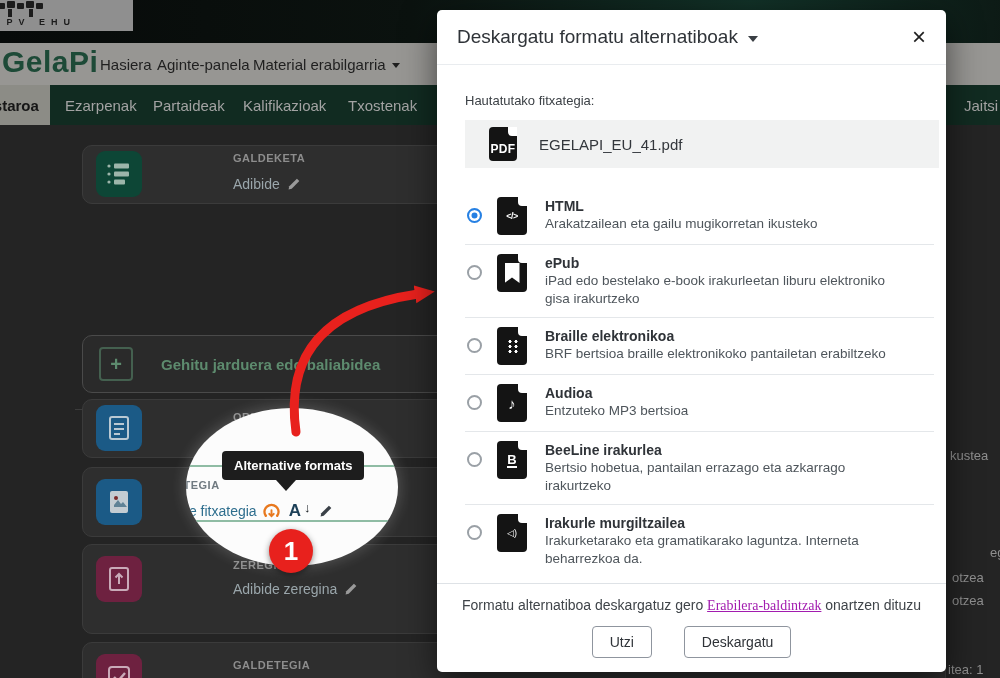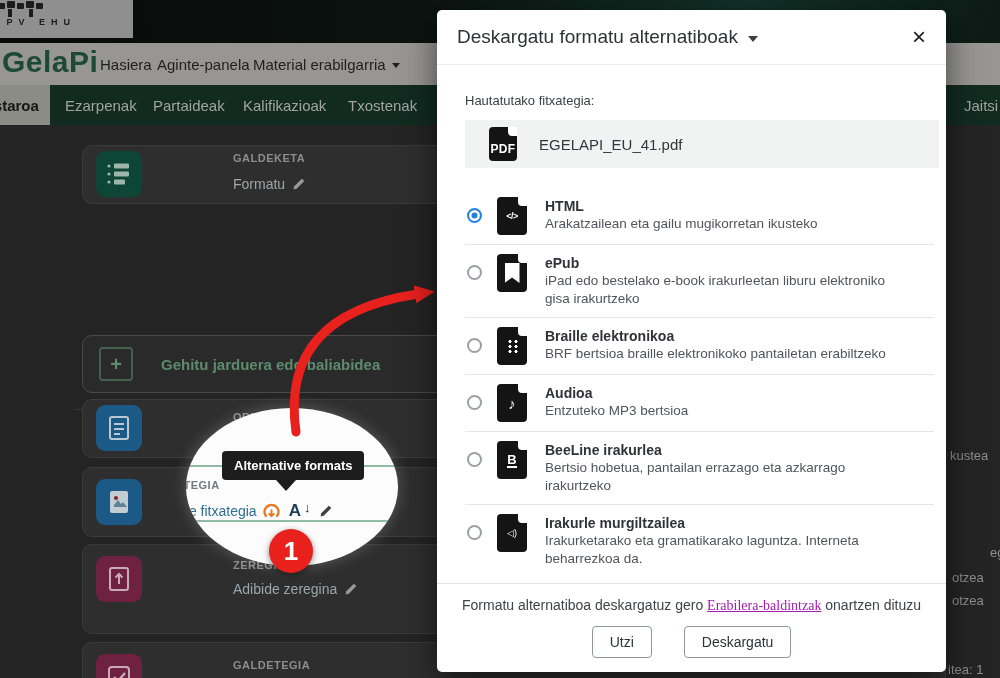--- a/index.html
+++ b/index.html
@@ -3,21 +3,21 @@
 <meta charset="utf-8">
 <style>
   html,body{margin:0;padding:0;background:#e9e9e9;font-family:"Liberation Sans",sans-serif;}
   .stage{position:relative;width:1000px;height:678px;overflow:hidden;background:#242424;
          box-shadow:inset 0 0 0 2px #cccbc9;}
   .abs{position:absolute;}
 
   
   .topband{left:0;top:0;width:1000px;height:43px;
     background:radial-gradient(circle at 75% 0%, #123228 0%, #0b120f 45%, #070a09 100%);}
-  .logobox{left:0;top:0;width:133px;height:38px;background:#8f8f8f;overflow:hidden;}
+  .logobox{left:0;top:0;width:133px;height:31px;background:#8f8f8f;overflow:hidden;}
   .upvtree{left:-4px;top:1px;width:60px;height:16px;}
   .upvtxt{left:-6px;top:17px;font-size:9px;letter-spacing:6px;color:#1c1c1c;font-weight:bold;white-space:nowrap;}
 
   
   .appbar{left:0;top:43px;width:1000px;height:42px;background:#979693;}
   .brand{left:2px;top:2px;font-size:30px;font-weight:bold;color:#1d4a37;letter-spacing:.5px;}
   .navitem{top:13px;font-size:15px;color:#1f1f1f;white-space:nowrap;}
   .navcaret{display:inline-block;width:0;height:0;border-left:4px solid transparent;border-right:4px solid transparent;border-top:5px solid #1f1f1f;margin-left:6px;vertical-align:2px;}
 
   
@@ -148,21 +148,21 @@
               <rect x="8" y="1.5" width="15" height="5" rx="1"></rect>
           <circle cx="3" cy="12" r="1.6"></circle>
               <rect x="8" y="9.5" width="15" height="5" rx="1"></rect>
           <circle cx="3" cy="20" r="1.6"></circle>
               <rect x="8" y="17.5" width="11" height="5" rx="1"></rect>
             </g>
         </svg>
       </div>
       <div class="alabel" style="top:6px;">GALDEKETA</div>
       <div class="aname" style="top:30px;">
-          <span>Formatu</span>
+          <span>Adibide</span>
         <svg class="pencil" viewBox="0 0 16 16">
             <path fill="#9a9a9a" d="M11.3 1.9l2.8 2.8L5.4 13.4l-3.6.8.8-3.6z"></path>
           </svg>
       </div>
     </div>
 
     <div class="addbox">
       <div class="plussq">+</div>
       <div class="addtxt">Gehitu jarduera edo baliabidea</div>
     </div>

